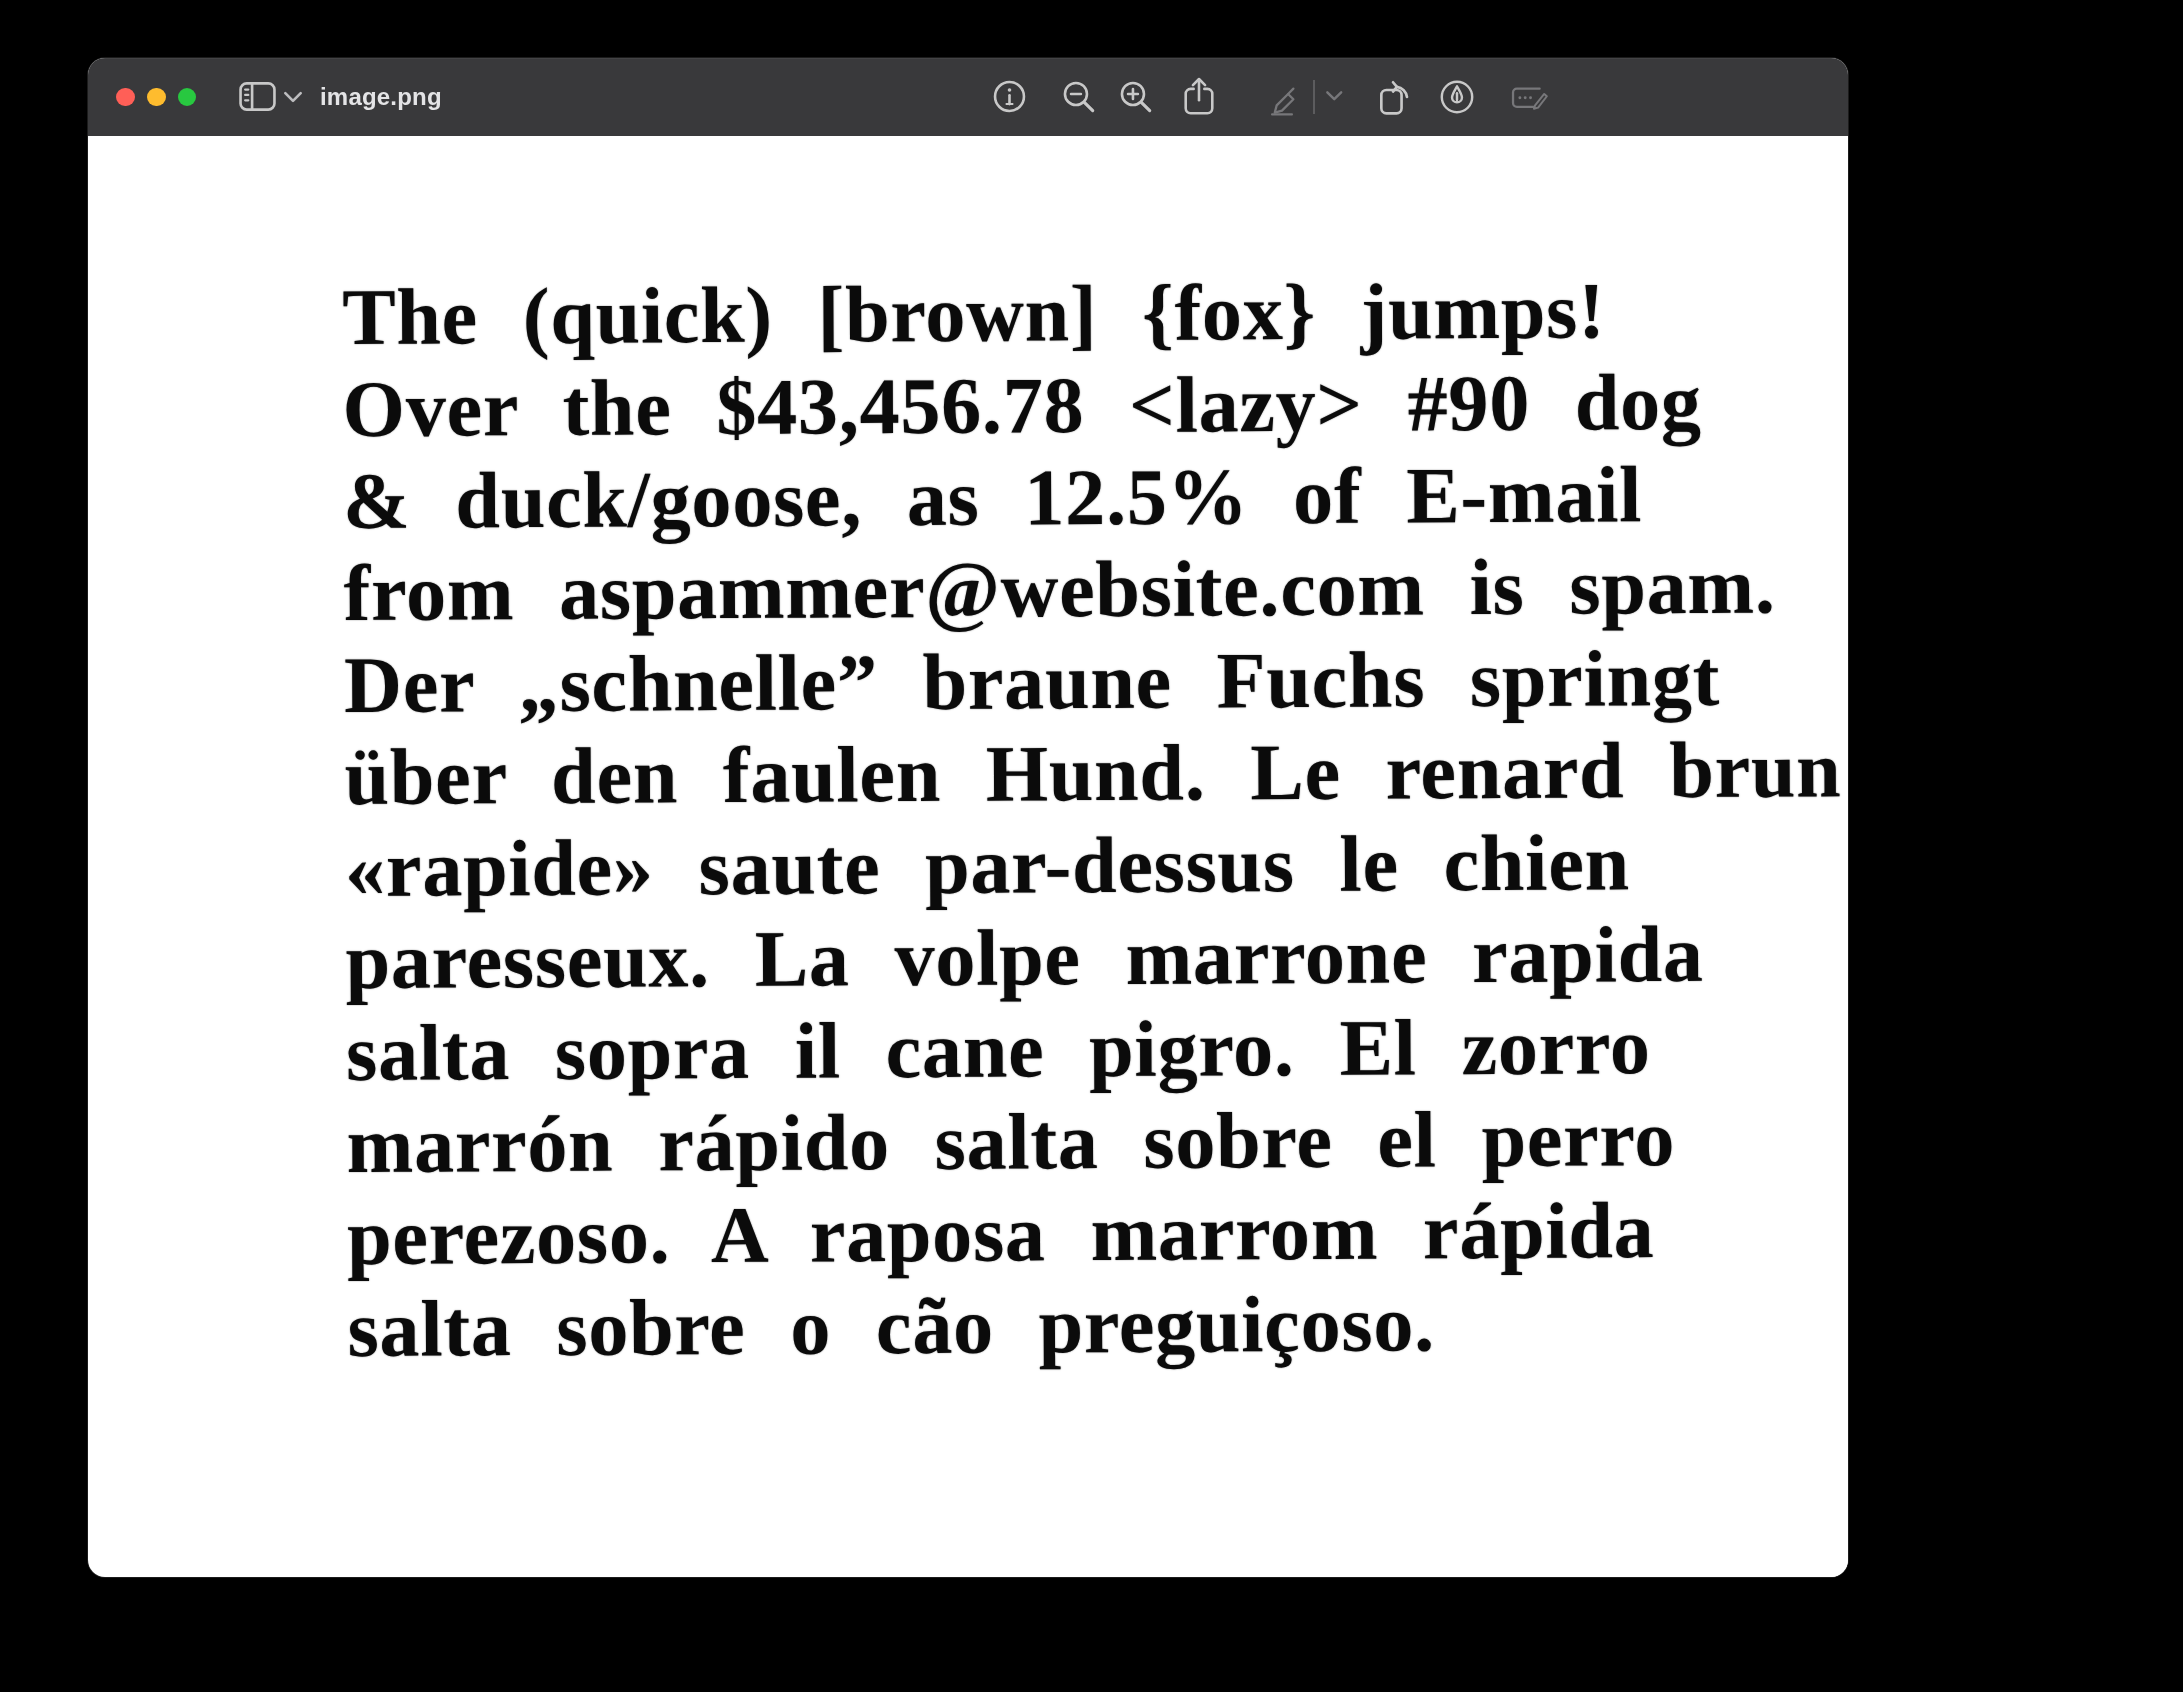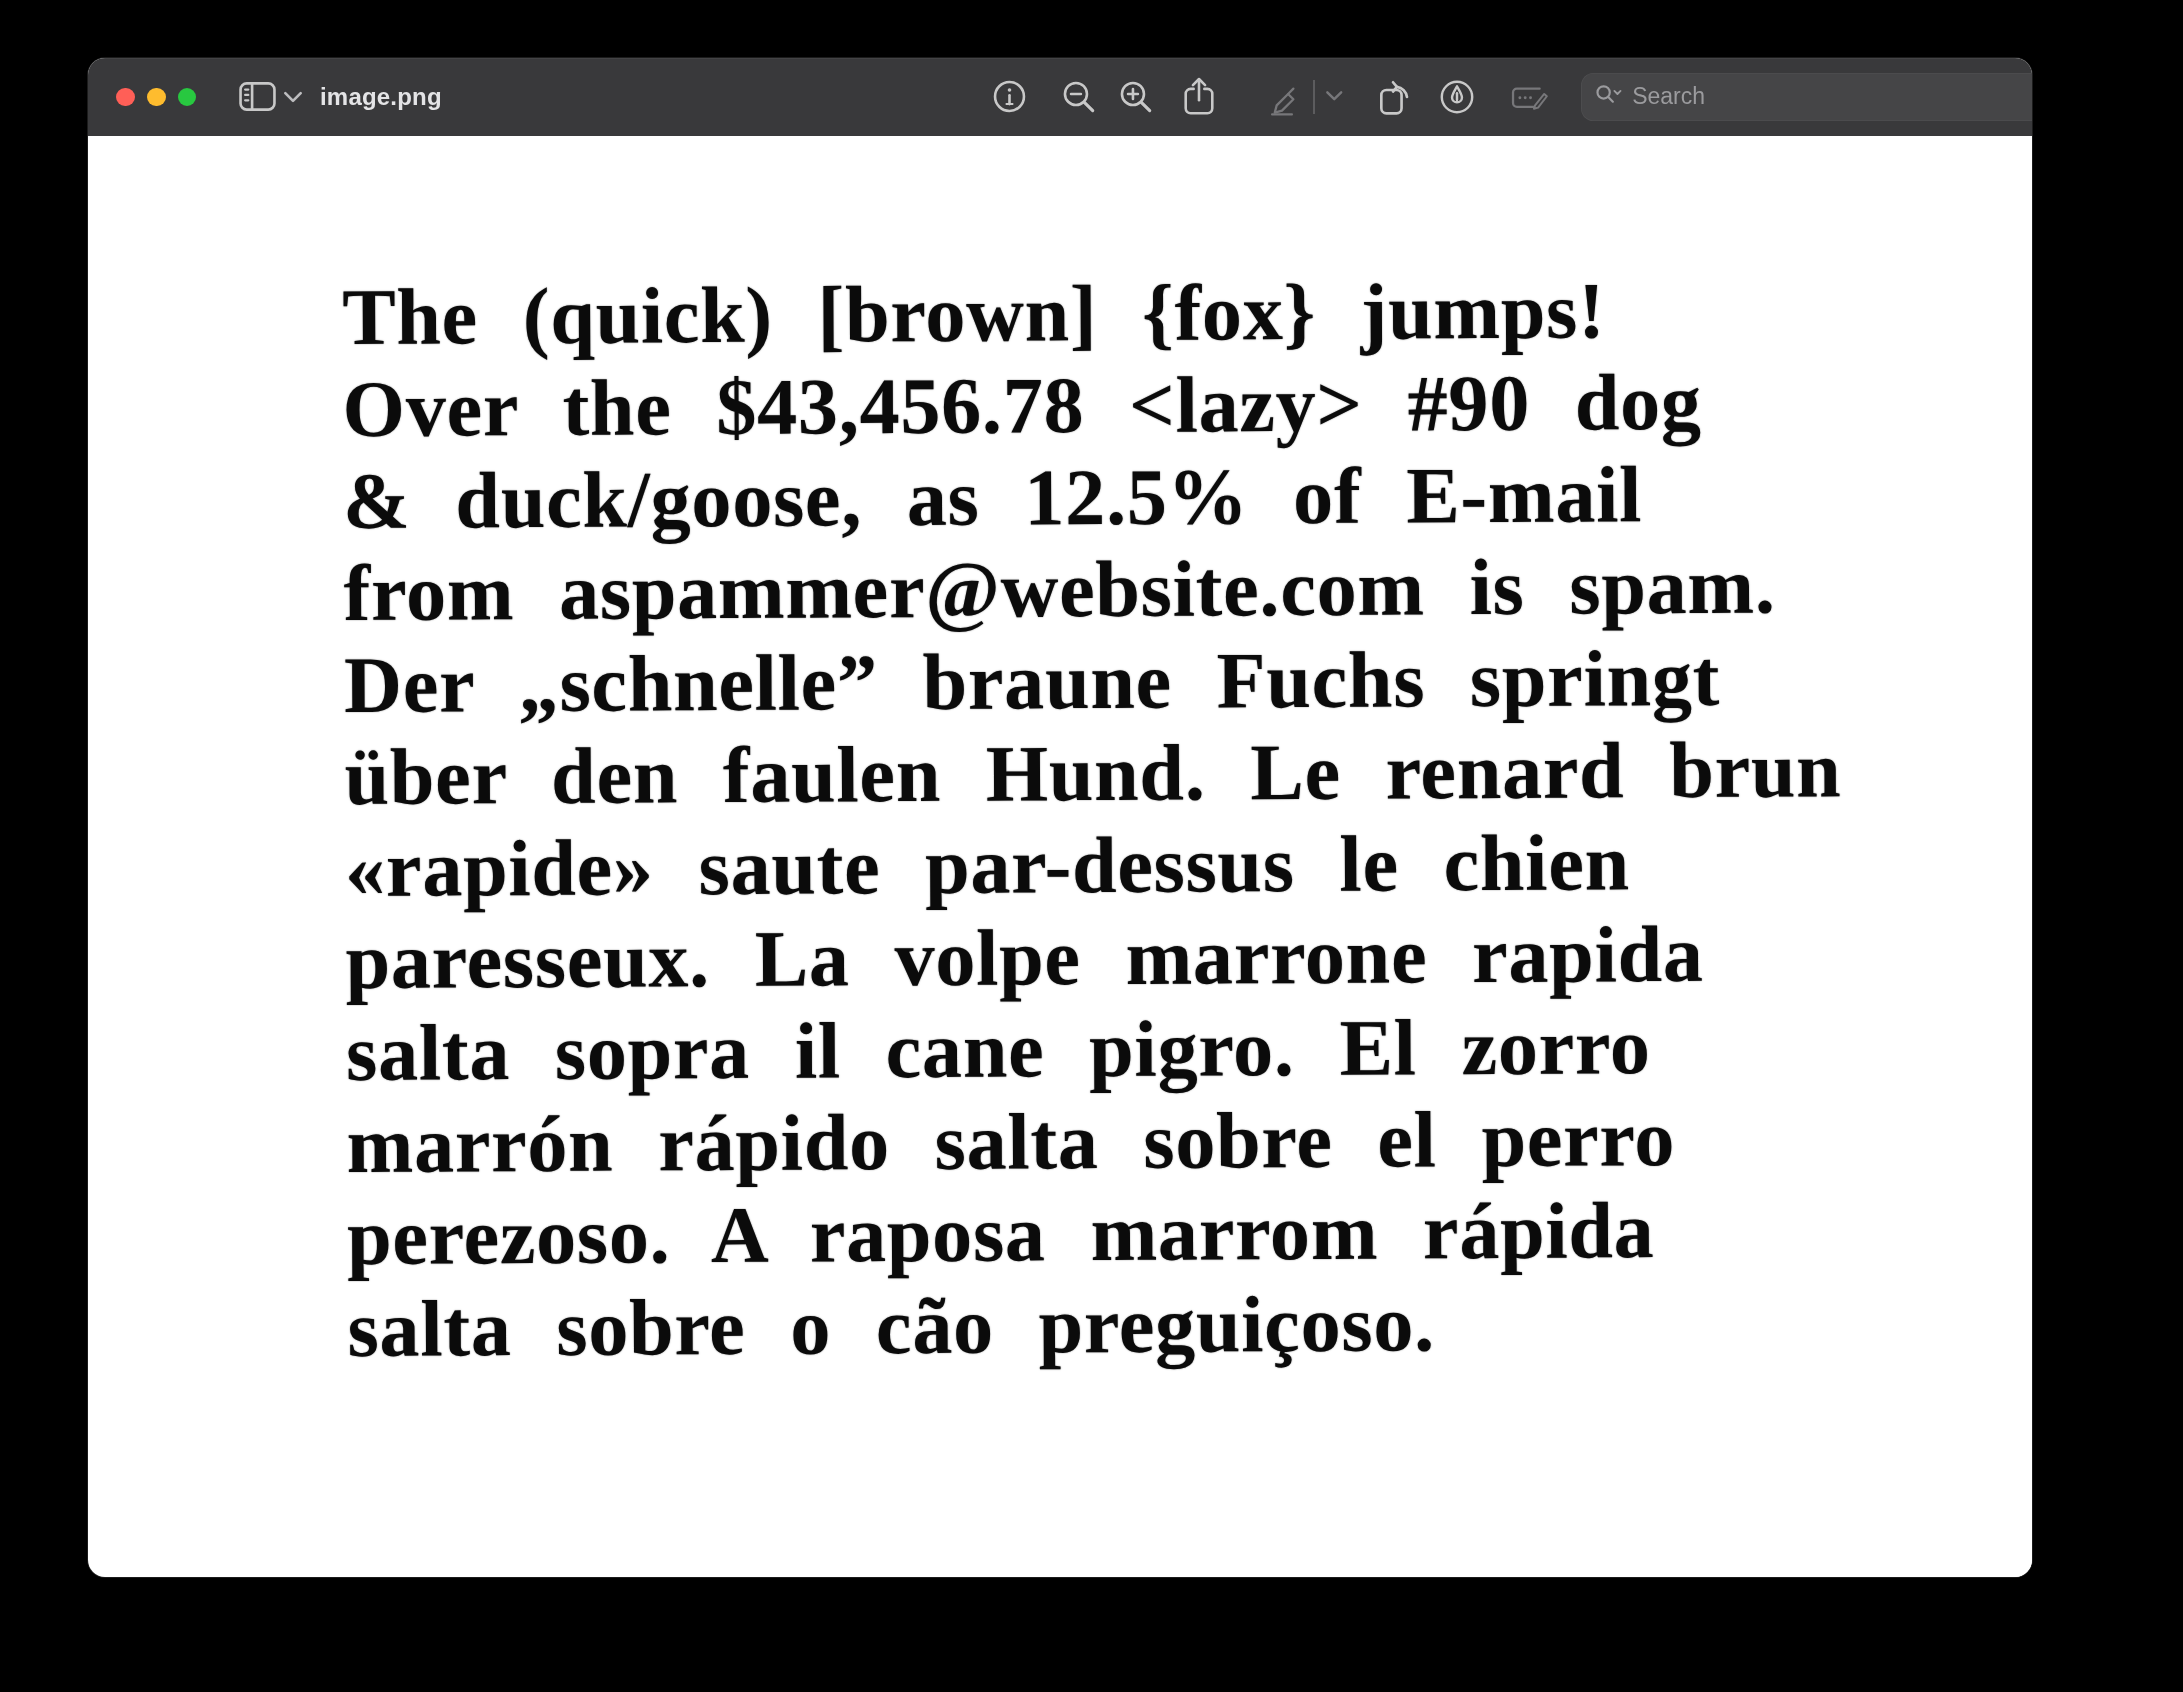--- a/index.html
+++ b/index.html
@@ -13,21 +13,21 @@
     --search-placeholder:#9b9b9e;
     --title-color:#e4e4e6;
     --traffic-red:#ff5f57;
     --traffic-yellow:#febc2e;
     --traffic-green:#28c840;
     --scan-ink:#0b0b0b;
   }
   *{margin:0;padding:0;box-sizing:border-box;}
   html,body{width:2183px;height:1693px;overflow:hidden;background:var(--bg);
     font-family:"Liberation Sans","DejaVu Sans",sans-serif;}
-  .window{position:absolute;left:88px;top:58px;width:1944px;height:1519px;
+  .window{position:absolute;left:88px;top:58px;width:1760px;height:1519px;
     border-radius:17px;overflow:hidden;background:var(--content-bg);
     box-shadow:0 0 0 0.8px rgba(255,255,255,0.14), 0 31px 92px rgba(0,0,0,0.8);}
   .titlebar{position:relative;width:100%;height:78px;background:var(--titlebar-bg);
     box-shadow:inset 0 0.8px 0 rgba(255,255,255,0.07);}
   .lights{position:absolute;left:28.4px;top:0;height:78px;display:flex;align-items:center;gap:12.3px;}
   .light{width:18.5px;height:18.5px;border-radius:50%;display:inline-block;}
   .light.red{background:var(--traffic-red);}
   .light.yellow{background:var(--traffic-yellow);}
   .light.green{background:var(--traffic-green);}
   .tb-btn{position:absolute;top:17px;width:43px;height:43px;background:transparent;border:none;
@@ -183,30 +183,20 @@
         <svg width="40" height="38" viewBox="0 0 52 50" fill="none" stroke="currentColor" stroke-width="3" stroke-linecap="round" stroke-linejoin="round">
           <path d="M40 14 h-30 a5 5 0 0 0 -5 5 v14 a5 5 0 0 0 5 5 h22"></path>
           <circle cx="14" cy="26" r="1.9" fill="currentColor" stroke="none"></circle>
           <circle cx="21" cy="26" r="1.9" fill="currentColor" stroke="none"></circle>
           <circle cx="28" cy="26" r="1.9" fill="currentColor" stroke="none"></circle>
           <path d="M34 36 L46 21 l3.5 3 L38 39 l-5.5 1.5 z" stroke-width="2.6"></path>
         </svg>
       </span>
     </button>
 
-    <div class="search">
-      <span>
-        <svg width="28" height="21.5" viewBox="0 0 36 28" fill="none" stroke="currentColor" stroke-width="2.8" stroke-linecap="round" stroke-linejoin="round">
-          <circle cx="11" cy="11" r="8"></circle>
-          <line x1="17" y1="17" x2="23" y2="23"></line>
-          <polyline points="25,9 29,13 33,9" stroke-width="2.4"></polyline>
-        </svg>
-      </span>
-      <input type="text" value="" placeholder="Search" style="">
-    </div>
 
   </div>
 
   <div class="content">
     <div class="scan">
       <div>The (quick) [brown] {fox} jumps!</div>
       <div>Over the $43,456.78 &lt;lazy&gt; #90 dog</div>
       <div>&amp; duck/goose, as 12.5% of E-mail</div>
       <div>from aspammer@website.com is spam.</div>
       <div>Der „schnelle” braune Fuchs springt</div>

